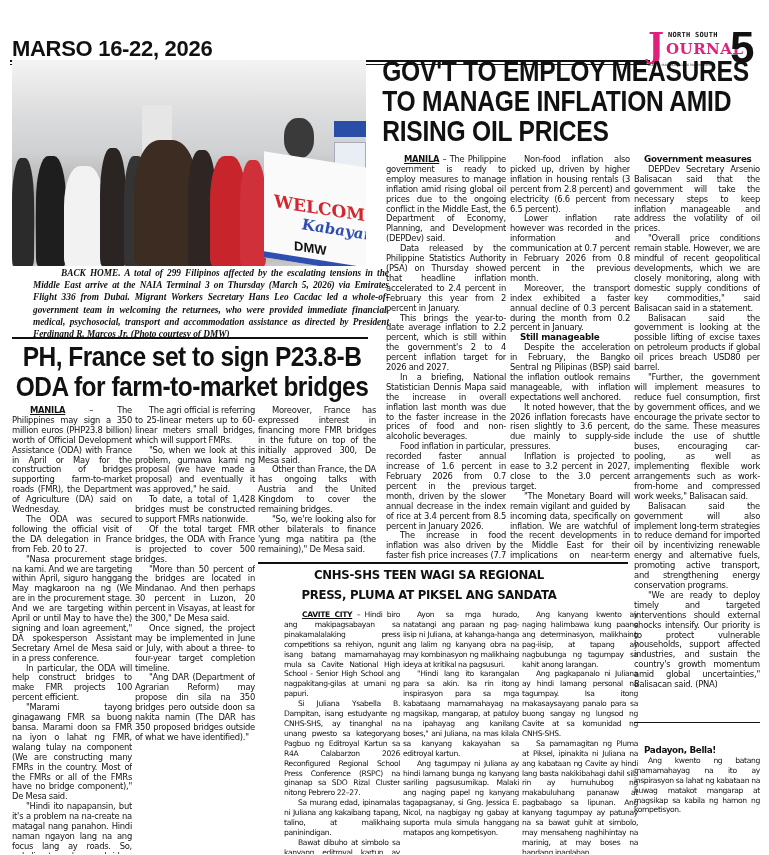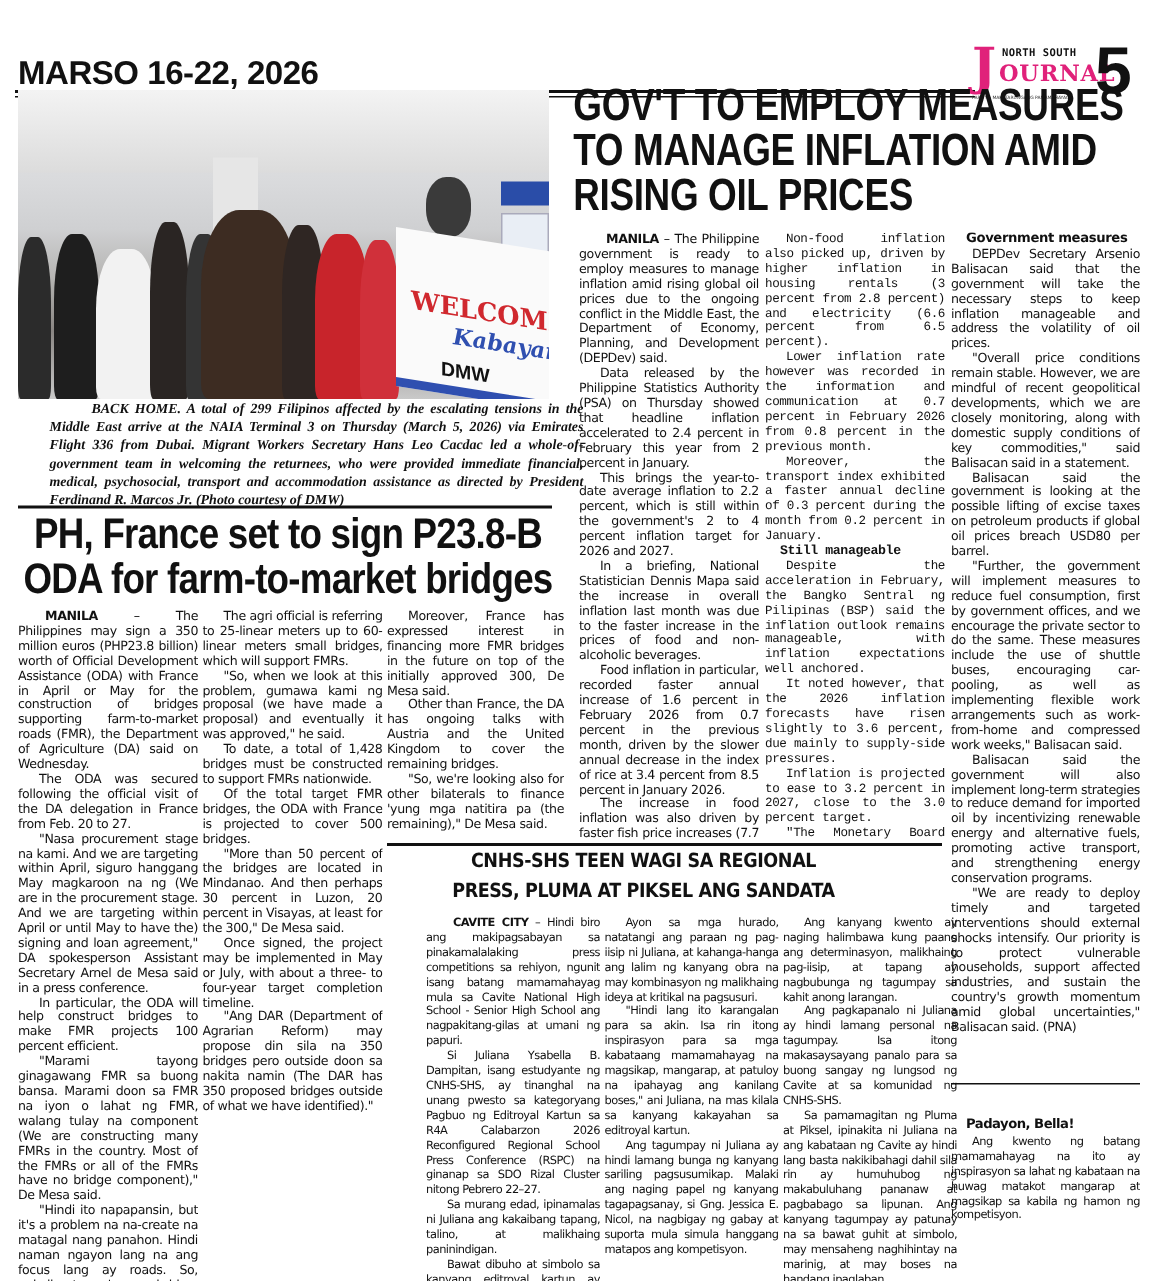--- a/index.html
+++ b/index.html
@@ -35,30 +35,30 @@
 
   .head-ph { position: absolute; left: 12px; top: 341px; width: 360px; font-family: "Liberation Sans", sans-serif; font-weight: bold; font-size: 28.5px; line-height: 30px; text-align: center; letter-spacing: -0.6px; transform: scaleX(0.86); transform-origin: center top; white-space: nowrap; }
   .head-ph div { margin-left: -30px; margin-right: -30px; }
 
   .gov-head { position: absolute; left: 380px; top: 56px; width: 389px; font-family: "Liberation Sans", sans-serif; font-weight: bold; font-size: 30px; line-height: 30px; text-align: left; letter-spacing: -0.3px; }
   .gov-head div { transform: scaleX(0.82); transform-origin: center top; white-space: nowrap; margin-left: -40px; margin-right: -40px; }
 
   .col { position: absolute; font-family: "DejaVu Sans", sans-serif; font-size: 8.4px; line-height: 9.9px; text-align: justify; hyphens: auto; letter-spacing: -0.25px; overflow: hidden; }
   .col p { text-indent: 14px; }
   .col p.lead { text-indent: 18px; }
-  .col .dl { font-weight: bold; }
+  .col .dl { font-weight: bold; text-decoration: underline; }
   .col .sub { font-weight: bold; text-indent: 10px; font-size: 8.8px; }
   .col.tl { font-size: 7.6px; line-height: 9.9px; letter-spacing: -0.35px; }
 
   .ph1 { left: 12px; top: 406px; width: 120px; height: 448px; }
   .ph2 { left: 135px; top: 406px; width: 120px; height: 448px; }
   .ph3 { left: 258px; top: 406px; width: 118px; height: 148px; }
 
   .g1 { left: 386px; top: 155px; width: 120px; height: 405px; }
-  .g2 { left: 510px; top: 155px; width: 120px; height: 405px; font-family: Liberation Mono, monospace; }
+  .g2 { left: 510px; top: 155px; width: 120px; height: 405px; }
   .g3 { left: 634px; top: 155px; width: 126px; height: 568px; }
 
   .cnhs-rule { position: absolute; left: 258px; top: 562px; width: 370px; height: 1.5px; background: #111; }
   .cnhs-head { position: absolute; left: 244px; top: 565px; width: 370px; font-family: "DejaVu Sans", sans-serif; font-weight: bold; font-size: 13px; line-height: 20px; text-align: center; letter-spacing: -0.3px; }
   .cnhs-head div { transform: scaleX(0.9); transform-origin: center top; white-space: nowrap; margin-left: -30px; margin-right: -30px; }
 
   .c1 { left: 284px; top: 610px; width: 116px; height: 244px; }
   .c2 { left: 403px; top: 610px; width: 116px; height: 244px; }
   .c3 { left: 522px; top: 610px; width: 116px; height: 244px; }
   .c4 { left: 634px; top: 724px; width: 126px; height: 100px; }
@@ -119,21 +119,21 @@
   <p>In particular, the ODA will help construct bridges to make FMR projects 100 percent efficient.</p>
   <p>"Marami tayong ginagawang FMR sa buong bansa. Marami doon sa FMR na iyon o lahat ng FMR, walang tulay na component (We are constructing many FMRs in the country. Most of the FMRs or all of the FMRs have no bridge component)," De Mesa said.</p>
   <p>"Hindi ito napapansin, but it's a problem na na-create na matagal nang panahon. Hindi naman ngayon lang na ang focus lang ay roads. So, nakalimutan 'yung bridge. (It's been neglected, but it's a problem that has been there for a long time. It's not just now that we are focused on roads. So, the bridges have been overlooked)."</p>
 </div>
 <div class="col ph2">
   <p>The agri official is referring to 25-linear meters up to 60-linear meters small bridges, which will support FMRs.</p>
   <p>"So, when we look at this problem, gumawa kami ng proposal (we have made a proposal) and eventually it was approved," he said.</p>
   <p>To date, a total of 1,428 bridges must be constructed to support FMRs nationwide.</p>
   <p>Of the total target FMR bridges, the ODA with France is projected to cover 500 bridges.</p>
   <p>"More than 50 percent of the bridges are located in Mindanao. And then perhaps 30 percent in Luzon, 20 percent in Visayas, at least for the 300," De Mesa said.</p>
-  <p>Once signed, the project may be implemented in May or July, with about a three- to four-year target completion timeline.</p>
+  <p>Once signed, the project may be implemented in June or July, with about a three- to four-year target completion timeline.</p>
   <p>"Ang DAR (Department of Agrarian Reform) may propose din sila na 350 bridges pero outside doon sa nakita namin (The DAR has 350 proposed bridges outside of what we have identified)."</p>
 </div>
 <div class="col ph3">
   <p>Moreover, France has expressed interest in financing more FMR bridges in the future on top of the initially approved 300, De Mesa said.</p>
   <p>Other than France, the DA has ongoing talks with Austria and the United Kingdom to cover the remaining bridges.</p>
   <p>"So, we're looking also for other bilaterals to finance 'yung mga natitira pa (the remaining)," De Mesa said.</p>
 </div>
 
 <div class="gov-head">
   <div>GOV'T TO EMPLOY MEASURES</div>

